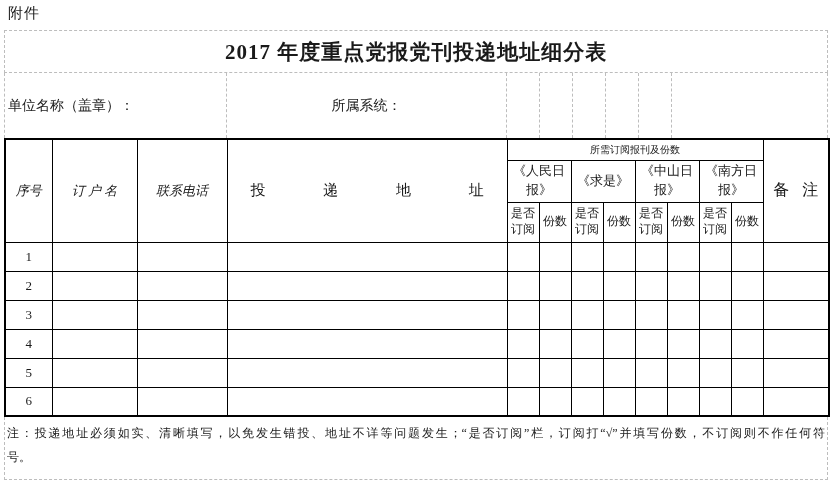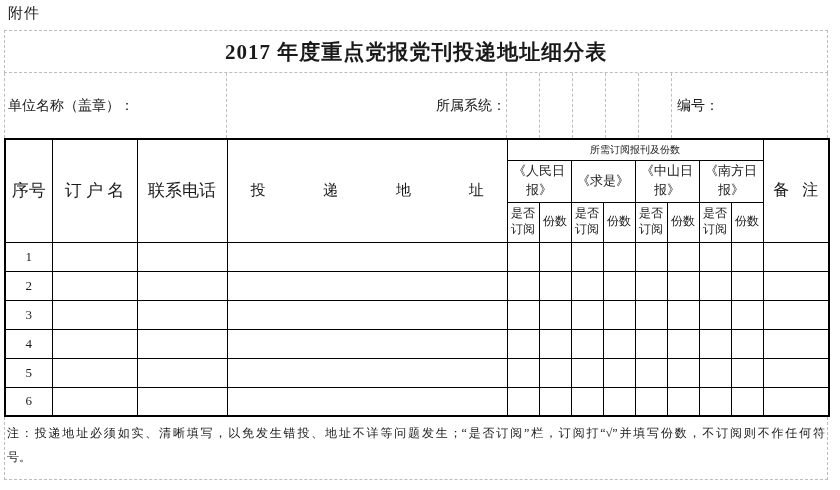--- a/index.html
+++ b/index.html
@@ -23,38 +23,38 @@
     font-size:21px;font-weight:bold;letter-spacing:1px;
   }
   
   .info-row{
     box-sizing:border-box;height:65px;display:flex;align-items:stretch;
     border-left:1px dashed var(--grid);border-right:1px dashed var(--grid);
     font-size:14px;
   }
   .info-cell{box-sizing:border-box;display:flex;align-items:center;border-right:1px dashed var(--grid);}
   .ic-unit{width:222px;padding-left:3px;}
-  .ic-system{width:280px;justify-content:flex-end;}
+  .ic-system{width:280px;justify-content:center;}
   .ic-grid{width:33px;}
   .ic-code{flex:1;border-right:none;padding-left:5px;}
 
   
   table.grid{
     border-collapse:collapse;table-layout:fixed;width:824px;
     border:2px solid #000;
   }
   table.grid td{
     border:1px solid #000;padding:0;text-align:center;vertical-align:middle;
     font-weight:normal;overflow:hidden;
   }
   tr.hr1{height:21px;}
   tr.hr2{height:42px;}
   tr.hr3{height:40px;}
   tr.data-row{height:29px;}
-  td.h-main{font-size:17px;}
+  td.h-main{font-size:13px;font-style:italic;}
   td.h-addr{font-size:15px;word-spacing:54px;margin-top:36px;}
   td.h-group{font-size:10px;}
   td.h-pub{font-size:13px;line-height:1.45;padding:0 3px;}
   td.h-sub{font-size:12px;line-height:1.3;padding:0 2px;}
   td.h-remarks{font-size:16px;word-spacing:9px;}
   td.c-serial{font-size:13px;}
 
   
   .note{
     box-sizing:border-box;min-height:63px;
@@ -80,23 +80,20 @@
         <span>单位名称（盖章）：</span>
       </div>
       <div class="info-cell ic-system">
         <span>所属系统：</span>
       </div>
       <div class="info-cell ic-grid"></div>
       <div class="info-cell ic-grid"></div>
       <div class="info-cell ic-grid"></div>
       <div class="info-cell ic-grid"></div>
       <div class="info-cell ic-grid"></div>
-      <div class="info-cell ic-code">
-        <span>编号：</span>
-      </div>
     </div>
 
     <table class="grid">
       <colgroup>
         <col style="width:47px">
           <col style="width:85px">
           <col style="width:90px">
           <col style="width:280px">
         <col style="width:32px">
           <col style="width:32px">

